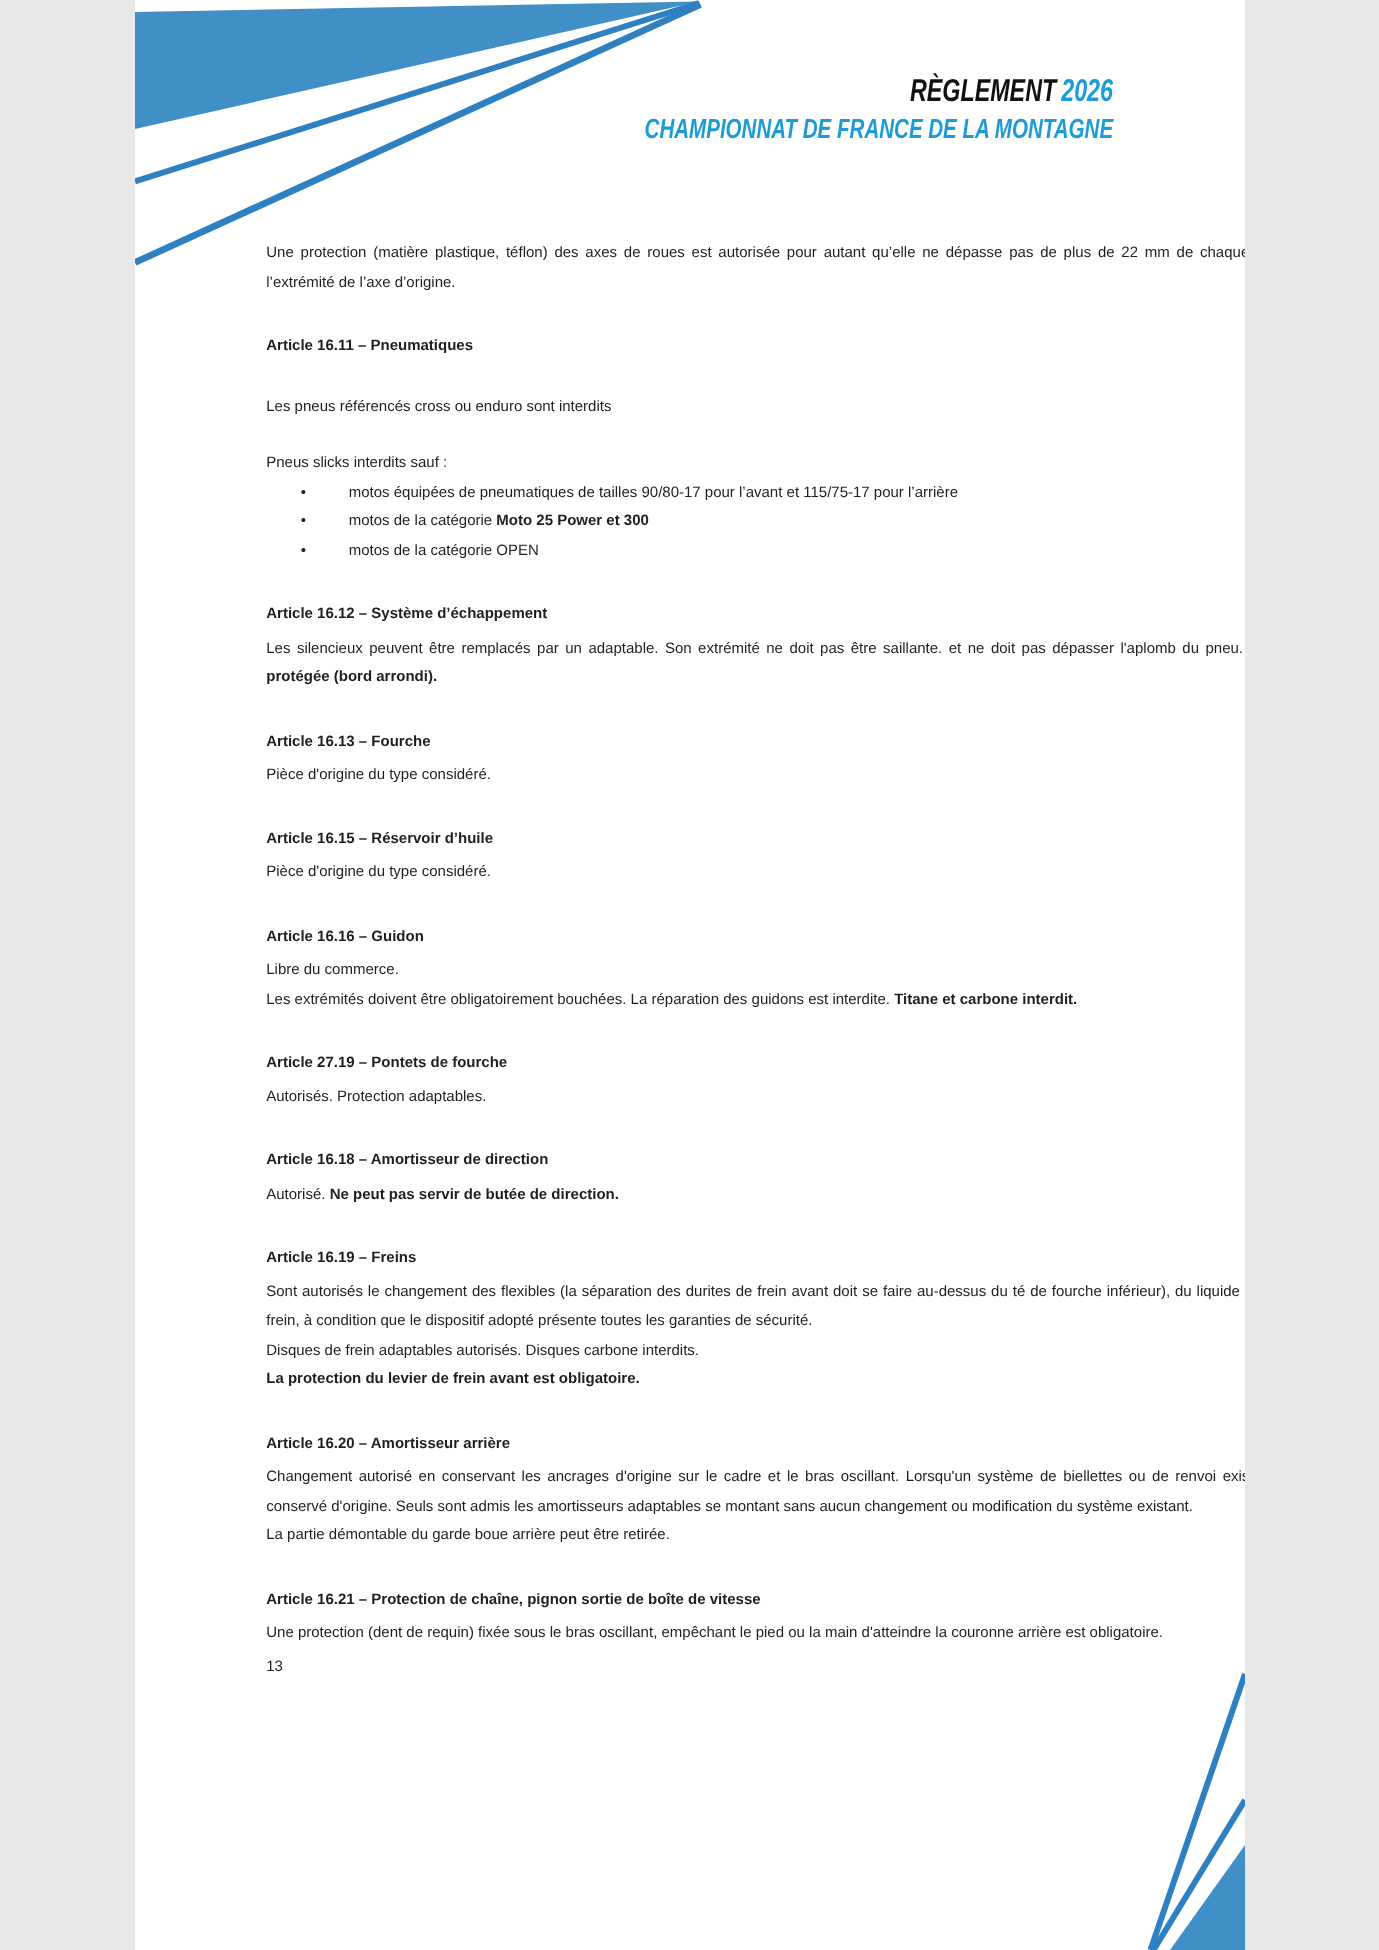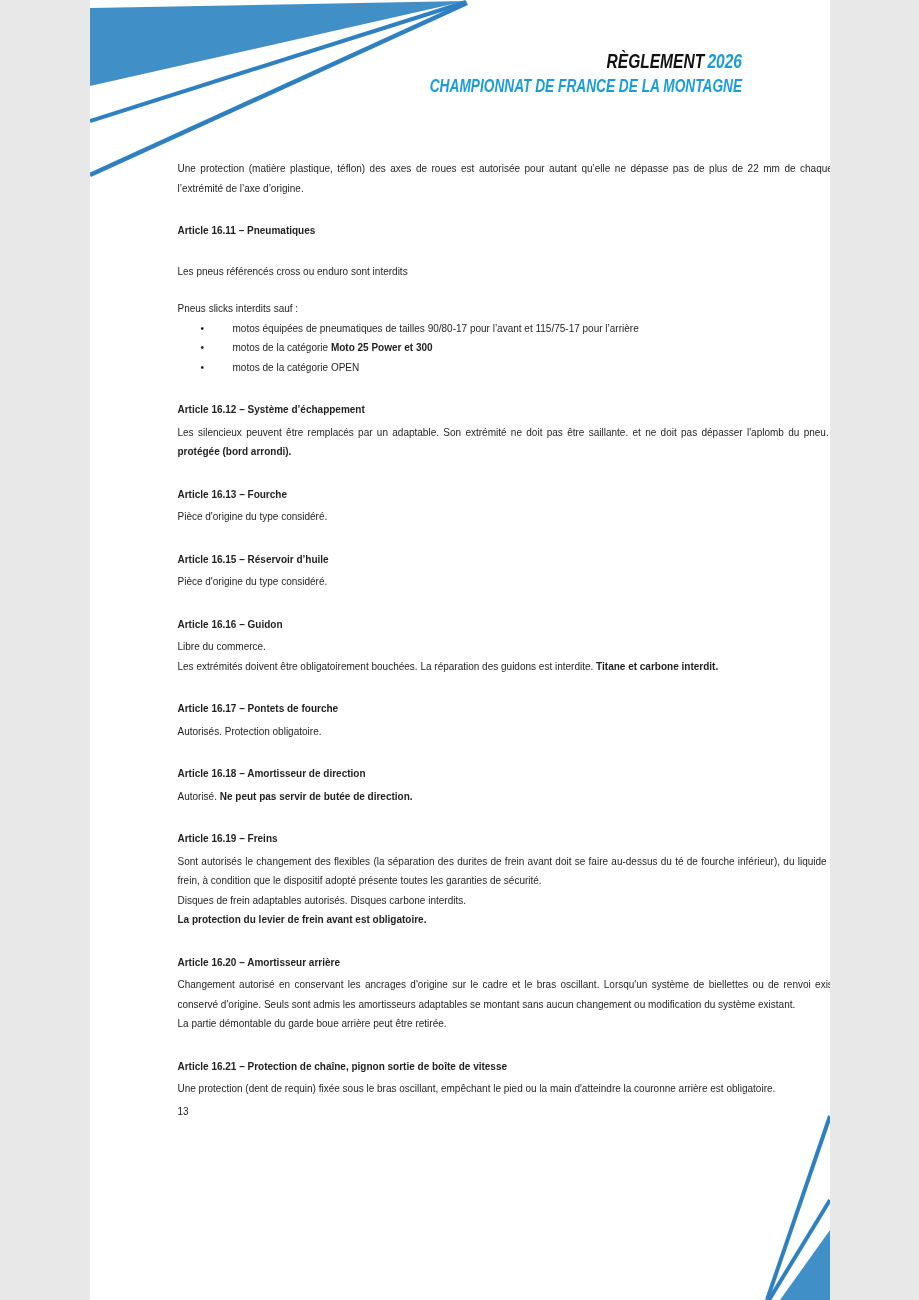--- a/index.html
+++ b/index.html
@@ -92,22 +92,22 @@
         <div class="list-item"><span class="bullet">•</span><span><span>motos de la catégorie OPEN</span></span></div>
       </div>
       <div class="heading"><span>Article 16.12 – Système d’échappement</span></div>
       <div class="para justify"><span>Les silencieux peuvent être remplacés par un adaptable. Son extrémité ne doit pas être saillante. et ne doit pas dépasser l'aplomb du pneu. </span><span class="b">La sortie doit être protégée (bord arrondi).</span></div>
       <div class="heading"><span>Article 16.13 – Fourche</span></div>
       <div class="para"><span>Pièce d'origine du type considéré.</span><br></div>
       <div class="heading"><span>Article 16.15 – Réservoir d’huile</span></div>
       <div class="para"><span>Pièce d'origine du type considéré.</span></div>
       <div class="heading"><span>Article 16.16 – Guidon</span></div>
       <div class="para justify"><span>Libre du commerce.</span><br><span>Les extrémités doivent être obligatoirement bouchées. La réparation des guidons est interdite. </span><span class="b">Titane et carbone interdit.</span></div>
-      <div class="heading"><span>Article 16.17 – Pontets de fourche</span></div>
-      <div class="para"><span>Autorisés. Protection obligatoire.</span></div>
+      <div class="heading"><span>Article 27.19 – Pontets de fourche</span></div>
+      <div class="para"><span>Autorisés. Protection adaptables.</span></div>
       <div class="heading"><span>Article 16.18 – Amortisseur de direction</span></div>
       <div class="para"><span>Autorisé. </span><span class="b">Ne peut pas servir de butée de direction.</span></div>
       <div class="heading"><span>Article 16.19 – Freins</span></div>
       <div class="para justify"><span>Sont autorisés le changement des flexibles (la séparation des durites de frein avant doit se faire au-dessus du té de fourche inférieur), du liquide et des plaquettes de frein, à condition que le dispositif adopté présente toutes les garanties de sécurité.</span><br><span>Disques de frein adaptables autorisés. Disques carbone interdits.</span><br><span class="b">La protection du levier de frein avant est obligatoire.</span></div>
       <div class="heading"><span>Article 16.20 – Amortisseur arrière</span></div>
       <div class="para justify"><span>Changement autorisé en conservant les ancrages d'origine sur le cadre et le bras oscillant. Lorsqu'un système de biellettes ou de renvoi existe, celui-ci doit être conservé d'origine. Seuls sont admis les amortisseurs adaptables se montant sans aucun changement ou modification du système existant.</span><br><span>La partie démontable du garde boue arrière peut être retirée.</span></div>
       <div class="heading"><span>Article 16.21 – Protection de chaîne, pignon sortie de boîte de vitesse</span></div>
       <div class="para justify"><span>Une protection (dent de requin) fixée sous le bras oscillant, empêchant le pied ou la main d'atteindre la couronne arrière est obligatoire.</span></div>
       <div class="page-number" id="page-number-slot">13</div>
   </div>

